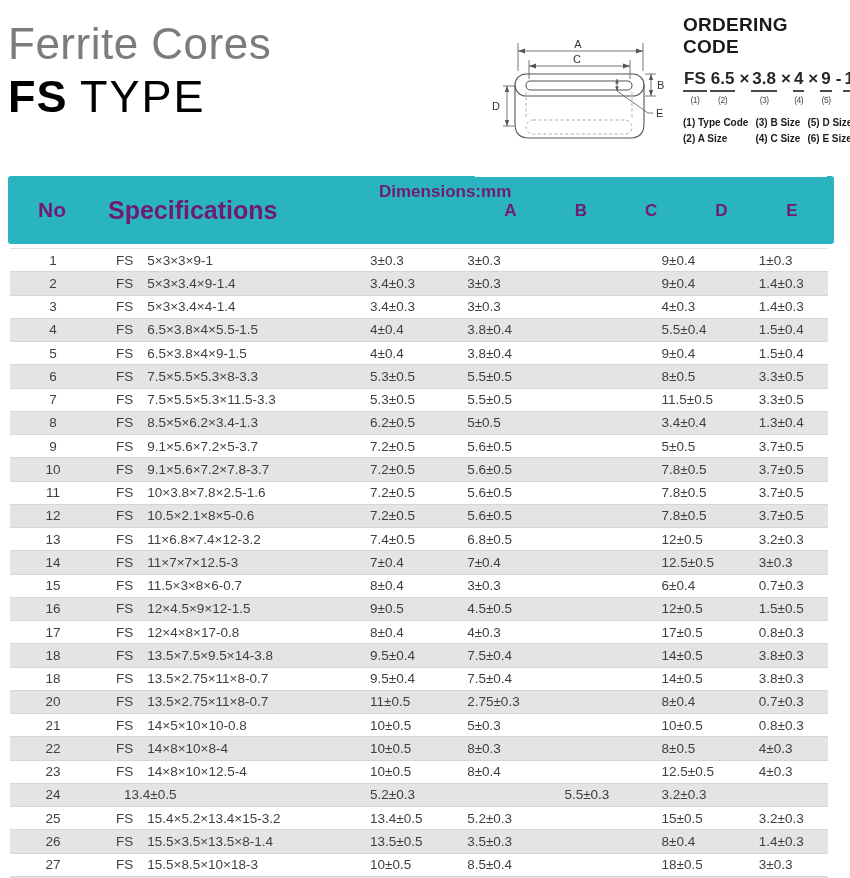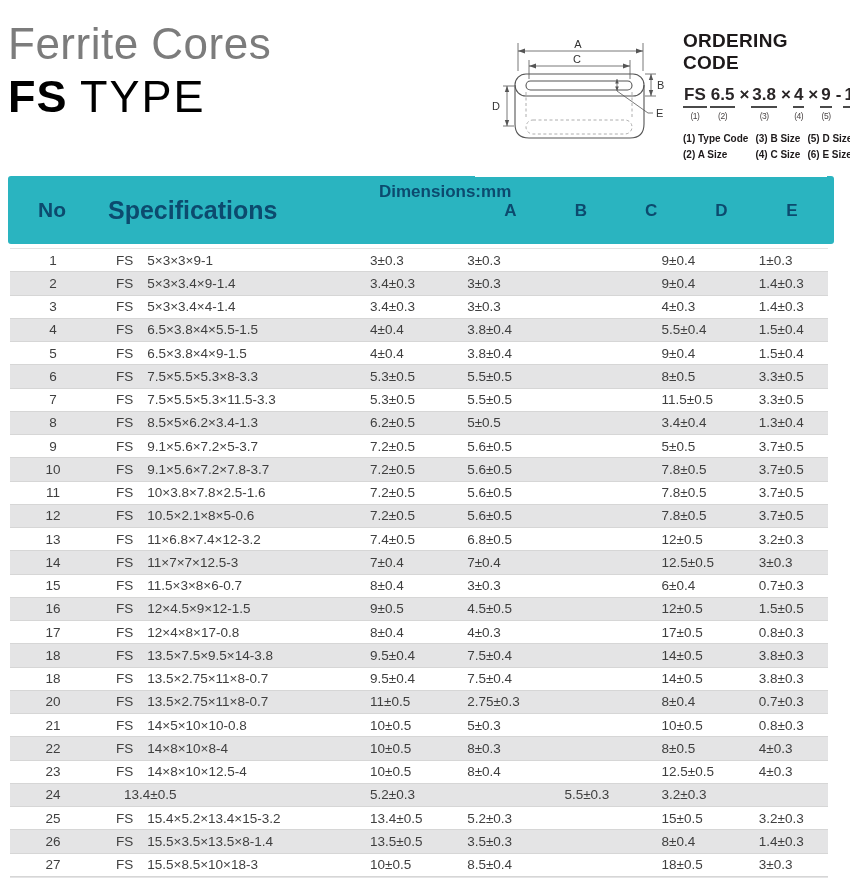--- a/index.html
+++ b/index.html
@@ -12,39 +12,39 @@
   .top{position:relative;height:176px;}
   .titles{position:absolute;left:8px;top:20px;}
   .t1{font-size:44px;color:#7c7c7c;letter-spacing:0.5px;line-height:1.1;}
   .t2{font-size:45px;color:#000000;margin-top:6px;line-height:1.0;}
   .t2 .fs{font-weight:900;letter-spacing:1px;}
   .t2 .tw{font-weight:400;letter-spacing:2px;}
 
   .diagram{position:absolute;left:462px;top:18px;width:245px;height:150px;}
   .diagram svg{display:block;}
 
-  .ordering{position:absolute;left:683px;top:30px;width:164px;}
+  .ordering{position:absolute;left:683px;top:14px;width:164px;}
   .oc-title{font-size:19px;font-weight:700;color:#1d191a;letter-spacing:0.3px;}
   .oc-code{display:flex;align-items:flex-start;margin-top:12px;color:#2a2627;}
   .seg{display:flex;flex-direction:column;align-items:center;margin-right:1px;}
   .seg-text{font-size:17px;font-weight:700;line-height:1.05;padding:0 1px;}
   .seg.val .seg-text{border-bottom:2px solid #4a4a4a;padding-bottom:2px;}
   .seg.val{margin-right:3px;}
   .seg-num{font-size:8.5px;color:#4a4545;margin-top:3px;letter-spacing:-0.5px;}
   .oc-legend{
     margin-top:12px;display:grid;grid-auto-flow:column;
     grid-template-rows:repeat(2,auto);grid-template-columns:auto auto auto;
     column-gap:7px;row-gap:5px;
   }
   .lg-item{font-size:10px;font-weight:700;color:#1d191a;white-space:nowrap;}
 
   
   .tablewrap{position:absolute;left:8px;top:176px;width:826px;}
   .thead{
-    background:#2ab4c0;border-radius:3px;height:68px;color:#0c4a6e;
+    background:#2ab4c0;border-radius:3px;height:68px;color:#701a75;
     display:grid;grid-template-columns:88px 247px 1fr;align-items:stretch;
   }
   .h-no{display:flex;align-items:center;justify-content:center;font-size:21px;font-weight:700;}
   .h-spec{display:flex;align-items:center;font-size:25px;font-weight:700;padding-left:12px;}
   .h-dims{display:flex;flex-direction:row;padding-right:7px;}
   .h-dims-title{
     height:26px;display:flex;align-items:flex-end;justify-content:center;
     font-size:17px;font-weight:700;padding-bottom:3px;transform:translateX(36px);
   }
   .h-dims-cols{

